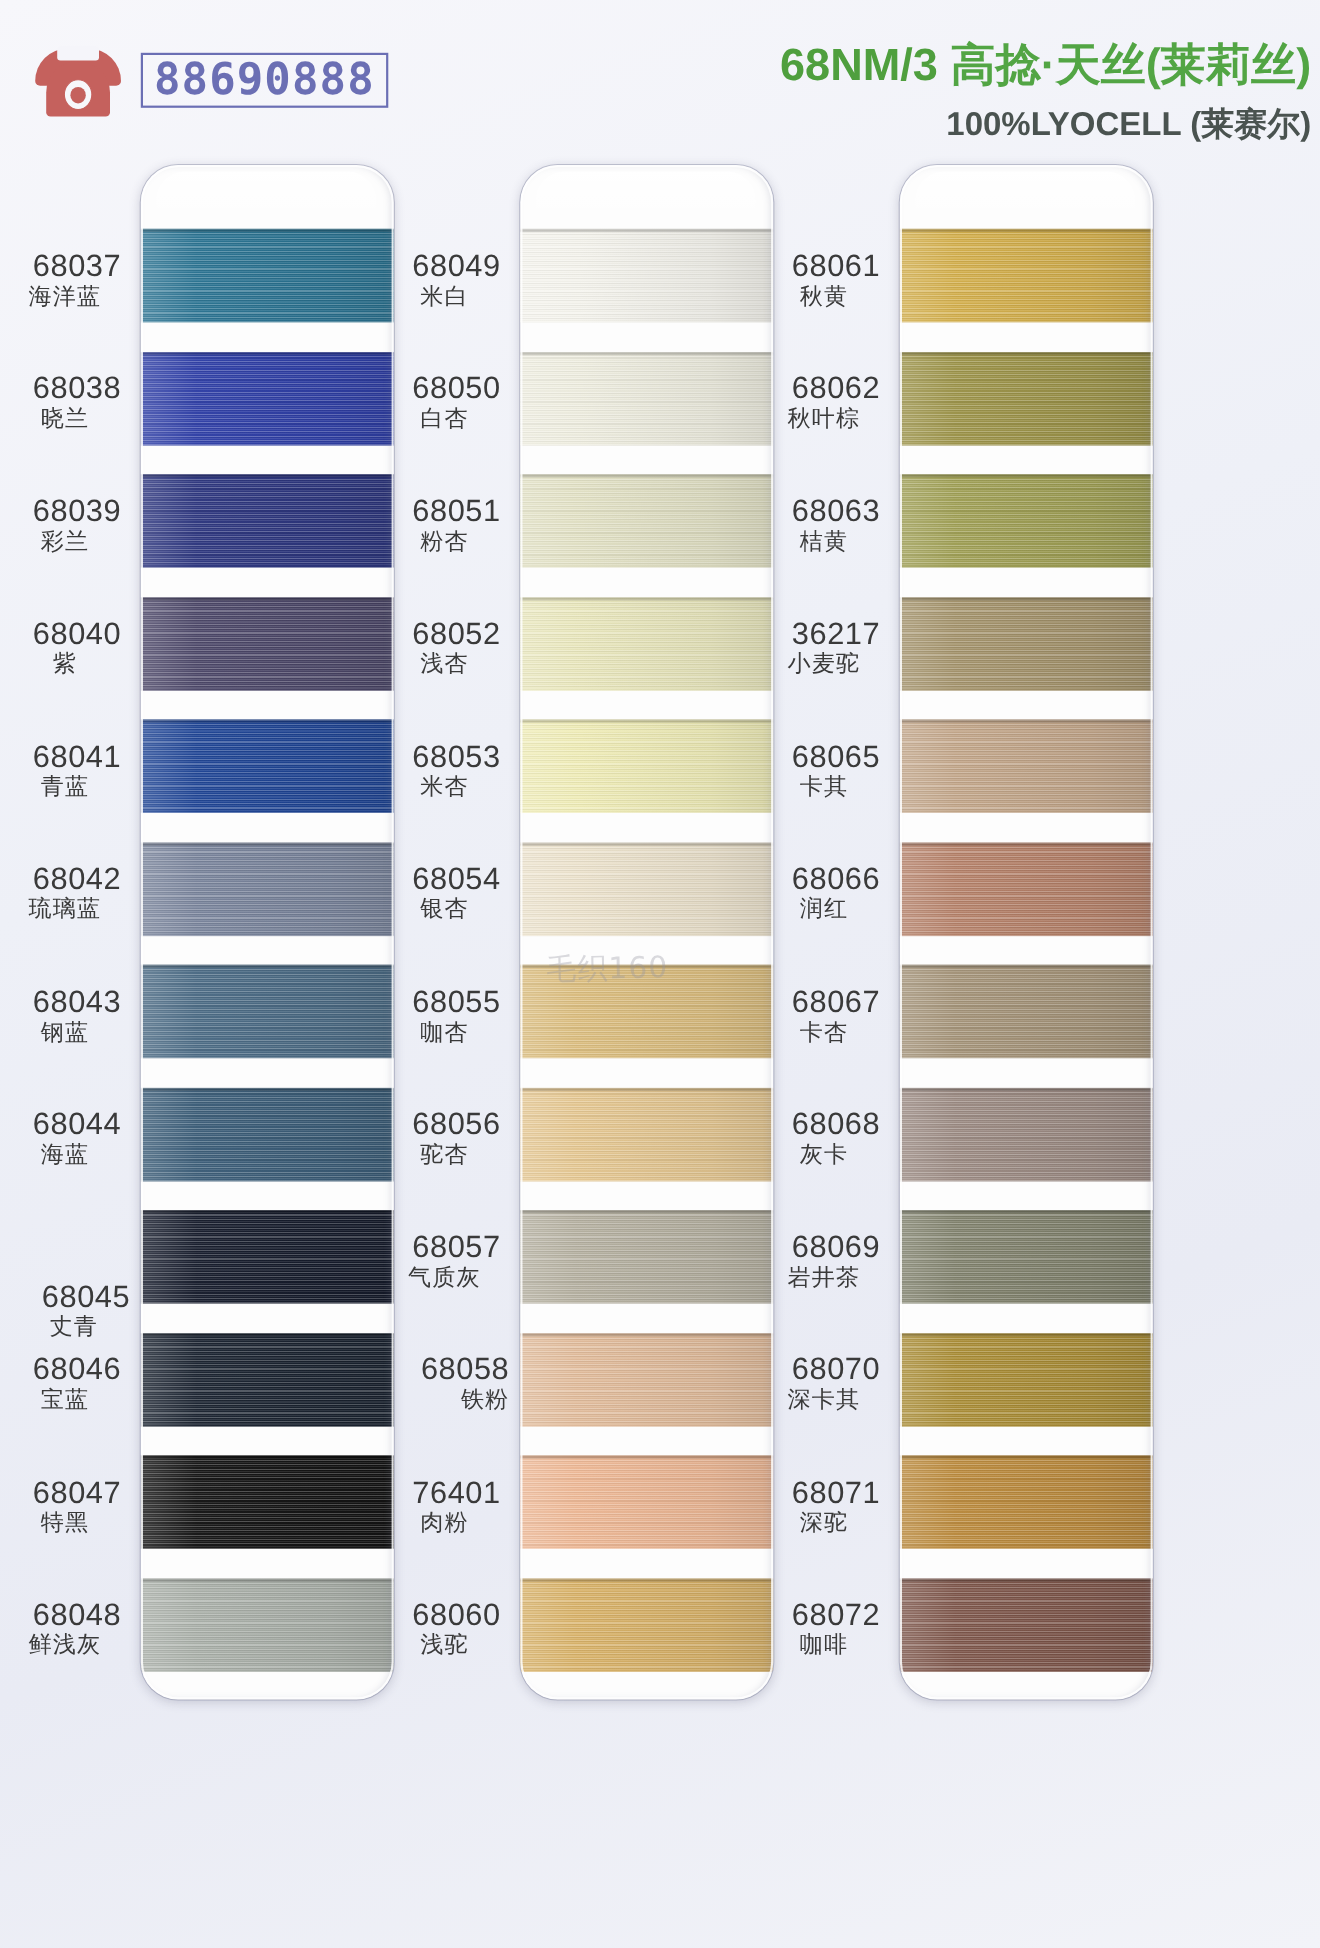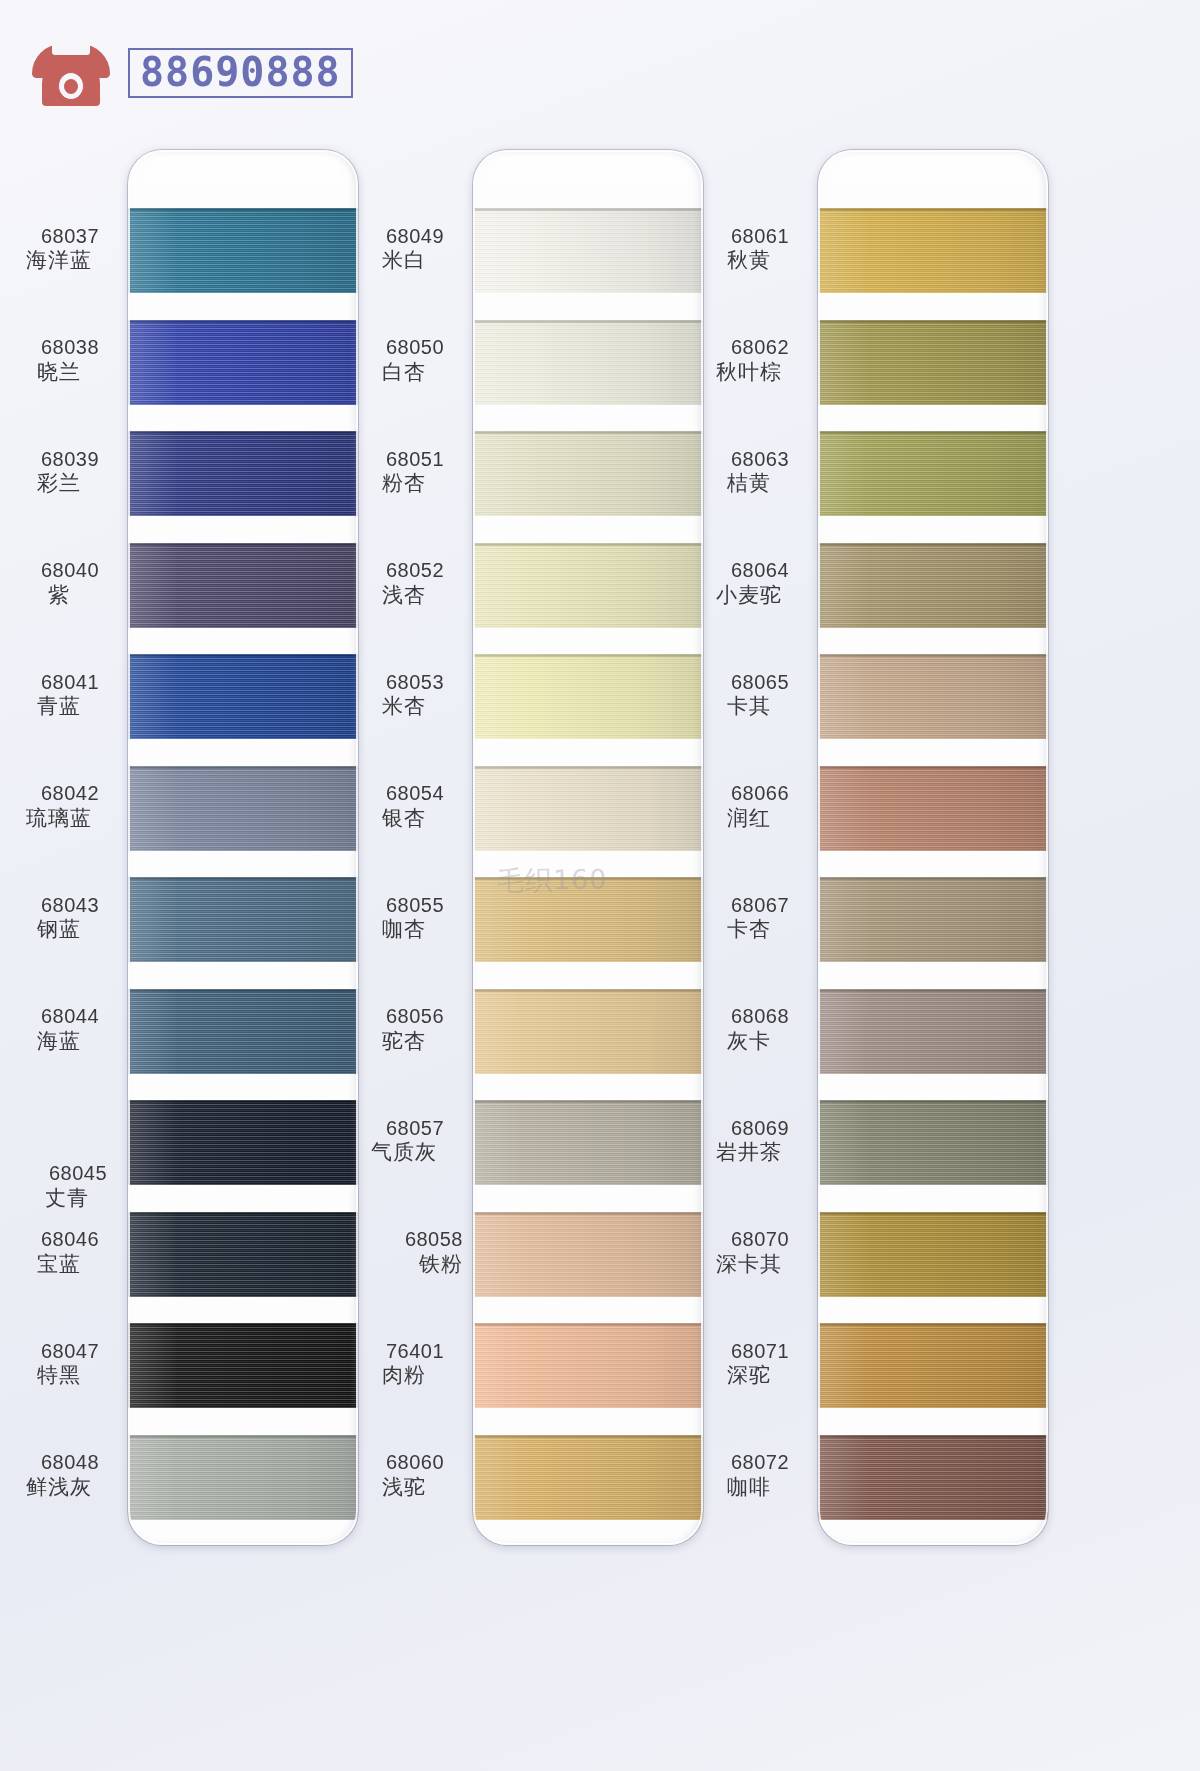--- a/index.html
+++ b/index.html
@@ -57,21 +57,21 @@
   
   #cards { position: absolute; left: 0; top: 140px; width: 1200px; height: 1631px; }
   .col { position: absolute; top: 0; width: 370px; height: 1631px; }
   .col-1 { left: 0px; }  .col-2 { left: 345px; } .col-3 { left: 690px; }
 
   .labels { position: absolute; top: 0; width: 118px; height: 1631px; }
   .lbl {
     position: absolute; width: 118px; text-align: center;
     color: #3a3a3a; line-height: 1.18;
   }
-  .lbl .code { font-size: 20px; letter-spacing: 0.5px; display:block;margin-left:22px; }
+  .lbl .code { font-size: 28px; letter-spacing: 0.5px; display:block;margin-left:22px; }
   .lbl .name { font-size: 21px; display:block; letter-spacing: 1px; }
 
   .card-wrap { position: absolute; top: 10px; width: 230px; height: 1395px; }
   .card {
     position: relative; width: 230px; height: 1395px;
     background: #fdfdfd;
     border-radius: 34px;
     box-shadow: 0 2px 10px rgba(60,60,90,.22), 0 0 0 1px rgba(140,145,170,.45);
     overflow: hidden;
   }
@@ -125,20 +125,27 @@
         <div class="notch"></div>
         <div class="body"></div>
         <div class="dial"></div>
         <div class="dial-in"></div>
       </div>
       <div id="phone-box">
         <div class="num-line">88690888</div>
       </div>
     </div>
 
+    <div id="title-block">
+      <div id="title-main">
+        <span class="code">68NM/3</span>
+        <span>高捻·天丝(莱莉丝)</span>
+      </div>
+      <div id="title-sub">100%LYOCELL (莱赛尔)</div>
+    </div>
   </div>
 
   <div id="cards">
 
     <div class="col col-1">
       <div class="labels" id="labels-1">
           <div class="lbl" style="top: 84.5px;">
             <span class="code">68037</span>
             <span class="name">海洋蓝</span>
           </div>
@@ -380,21 +387,21 @@
           </div>
           <div class="lbl" style="top: 196px;">
             <span class="code">68062</span>
             <span class="name">秋叶棕</span>
           </div>
           <div class="lbl" style="top: 307.5px;">
             <span class="code">68063</span>
             <span class="name">桔黄</span>
           </div>
           <div class="lbl" style="top: 419px;">
-            <span class="code">68064</span>
+            <span class="code">36217</span>
             <span class="name">小麦驼</span>
           </div>
           <div class="lbl" style="top: 530.5px;">
             <span class="code">68065</span>
             <span class="name">卡其</span>
           </div>
           <div class="lbl" style="top: 642px;">
             <span class="code">68066</span>
             <span class="name">润红</span>
           </div>

